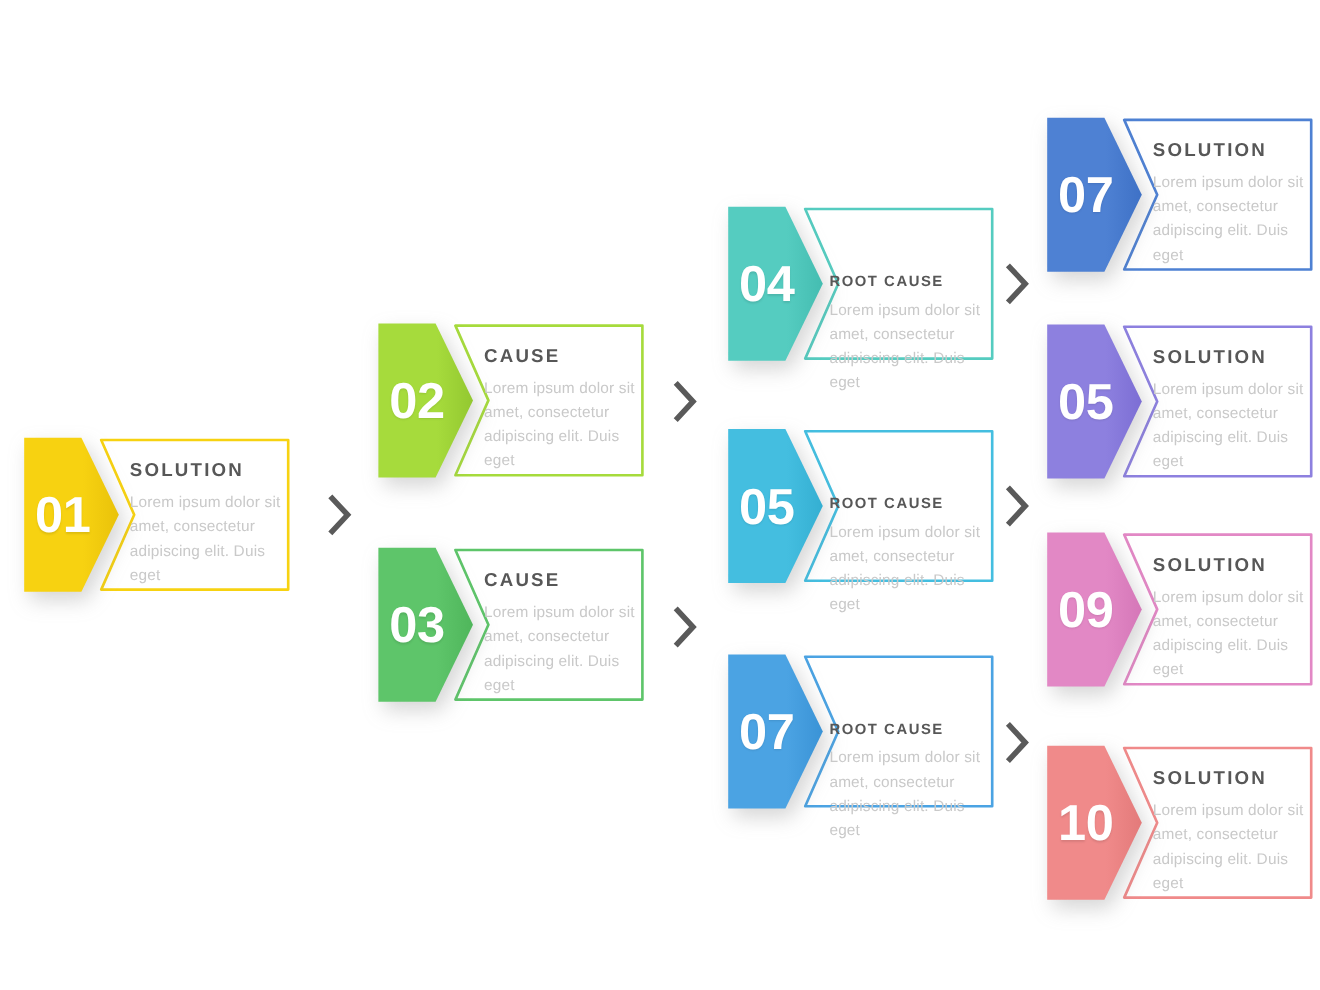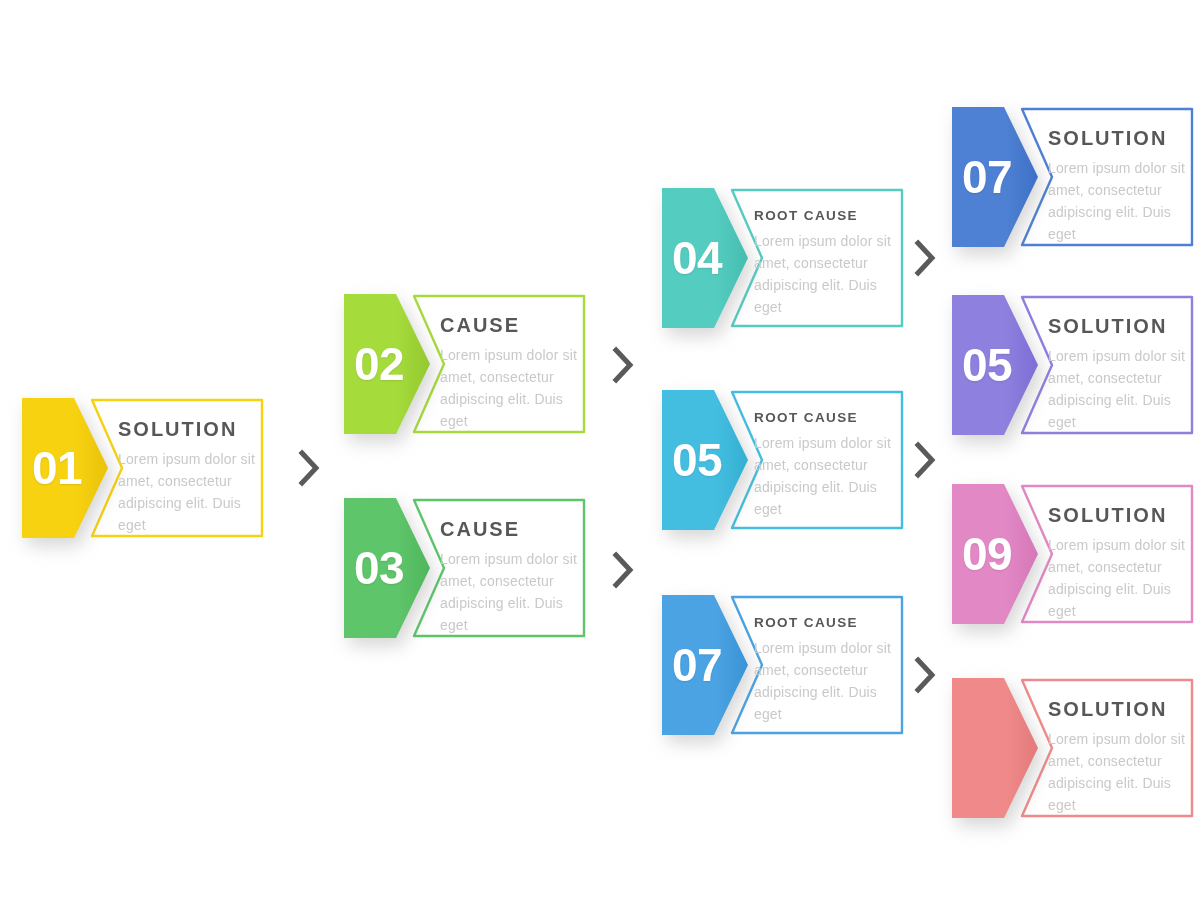--- a/index.html
+++ b/index.html
@@ -61,36 +61,36 @@
   }
 
   .card .body {
     position: absolute;
     left: 100px;
     top: 30px;
     width: 140px;
   }
   .card .title {
     color: #575757;
-    font-size: 20px;
+    font-size: 17px;
     font-weight: bold;
     letter-spacing: 2.0px;
     white-space: nowrap;
     margin: 0 0 7px 0;
   }
   .card .desc {
     color: #c9c9c9;
     font-size: 14px;
     line-height: 1.58;
     letter-spacing: 0.15px;
     margin: 0;
   }
   
   .card.wide .body { left: 96px; width: 152px; }
-  .card.wide .title { letter-spacing: 1.4px; font-size: 13.5px; }
+  .card.wide .title { letter-spacing: 1.4px; font-size: 13.5px; margin-top: 40px; }
 
   
   .chev {
     position: absolute;
     width: 26px;
     height: 40px;
   }
   .chev svg { display: block; width: 100%; height: 100%; }
 </style>
 </head>
@@ -324,20 +324,21 @@
           <defs>
             <linearGradient id="g9" x1="0" y1="0" x2="1" y2="0">
               <stop offset="0" stop-color="#F08A8A"></stop>
               <stop offset="0.62" stop-color="#F08A8A"></stop>
               <stop offset="1" stop-color="#E37A7A"></stop>
             </linearGradient>
           </defs>
           <path d="M 4 10 L 56 10 L 90 80 L 56 150 L 4 150 Z" fill="url(#g9)"></path>
         </svg>
       </div>
+      <div class="num">10</div>
       <div class="body">
         <p class="title">SOLUTION</p>
         <p class="desc">Lorem ipsum dolor sit amet, consectetur adipiscing elit. Duis eget</p>
       </div>
     </div>
     <div class="chev" style="left: 296px; top: 448px;">
       <svg viewBox="0 0 26 40">
         <path d="M 6 5 L 20 20 L 6 35" fill="none" stroke="#5a5a5a" stroke-width="5" stroke-linecap="square" stroke-linejoin="miter"></path>
       </svg>
     </div>

